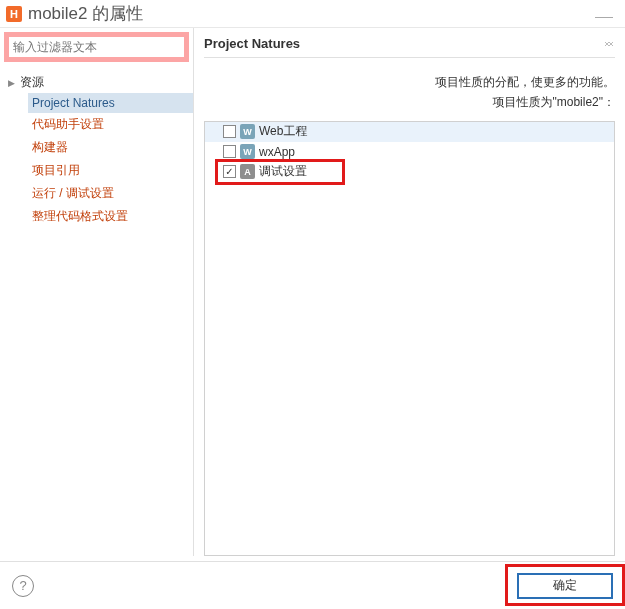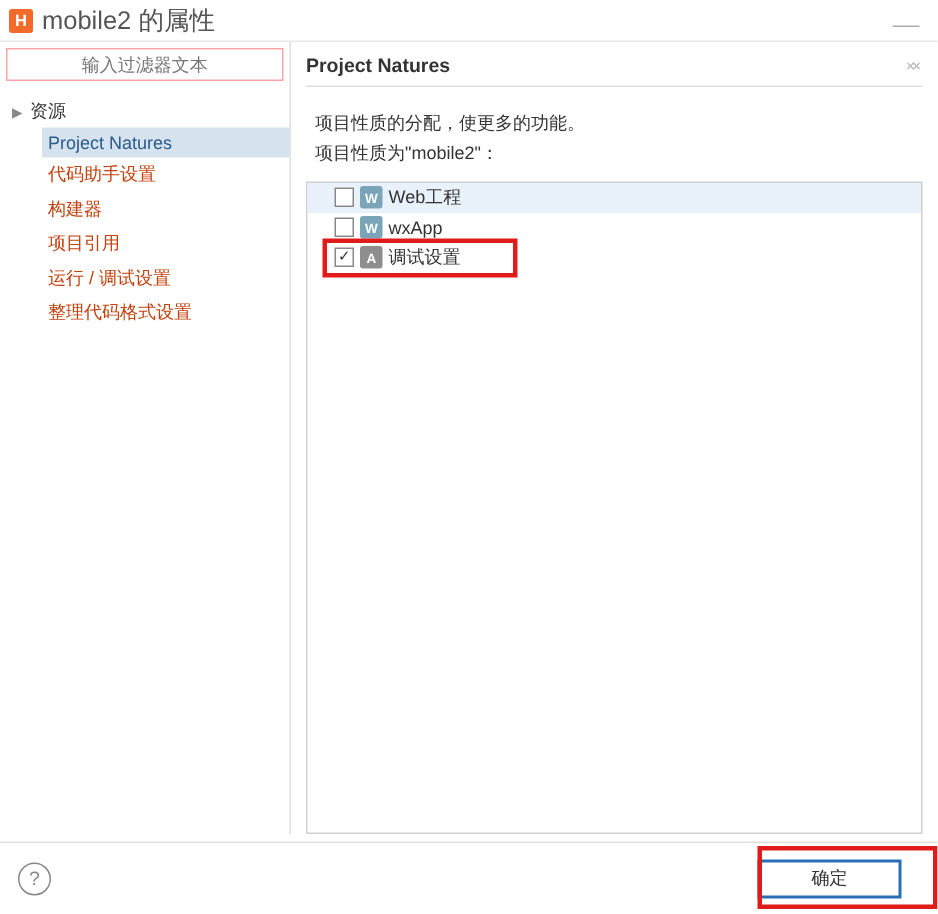--- a/index.html
+++ b/index.html
@@ -50,25 +50,24 @@
     .sidebar {
       width: 194px;
       border-right: 1px solid #e0e0e0;
       display: flex;
       flex-direction: column;
     }
     .filter-input {
       width: calc(100% - 8px);
       margin: 4px;
       padding: 3px 4px;
-      border: 1px solid #fca5a5;
+      border: 5px solid #fca5a5;
       font-size: 12px;
       color: #999;
       font-family: inherit;
-      text-align: center;
     }
     .tree { padding: 6px 0 0 8px; }
     .tree-root {
       display: flex; align-items: center;
       padding: 2px 0;
       cursor: default;
     }
     .tree-toggle {
       width: 12px;
       color: #888;
@@ -102,21 +101,21 @@
       font-size: 13px;
       color: #333;
       flex: 1;
     }
     .main-head-icon {
       color: #bbb;
       font-size: 12px;
       display:flex;align-items:center;justify-content:center;
     }
     .hr { border-top: 1px solid #e0e0e0; margin-bottom: 14px; }
-    .desc { padding-left: 6px; line-height: 1.7; color: #333; margin-bottom: 8px; }
+    .desc { padding-left: 6px; line-height: 1.7; color: #333; margin-bottom: 8px; text-align: right; }
 
     .nature-box {
       border: 1px solid #d0d0d0;
       flex: 1;
       background: #fff;
       position: relative;
       min-height: 0;
     }
     .nature-row {
       display: flex;
@@ -172,21 +171,21 @@
     }
     .ok-btn {
       margin-left: auto;
       width: 96px; height: 26px;
       border: 2px solid #2a6fb5;
       background: #fff;
       color: #333;
       font-family: inherit;
       font-size: 12px;
       cursor: pointer;
-      margin-right: 12px;
+      margin-right: 0;
     }
     .footer-highlight {
       position: absolute;
       border: 3px solid #e11a1a;
       pointer-events: none;
     }
   </style>
 </head>
 <body>
 

